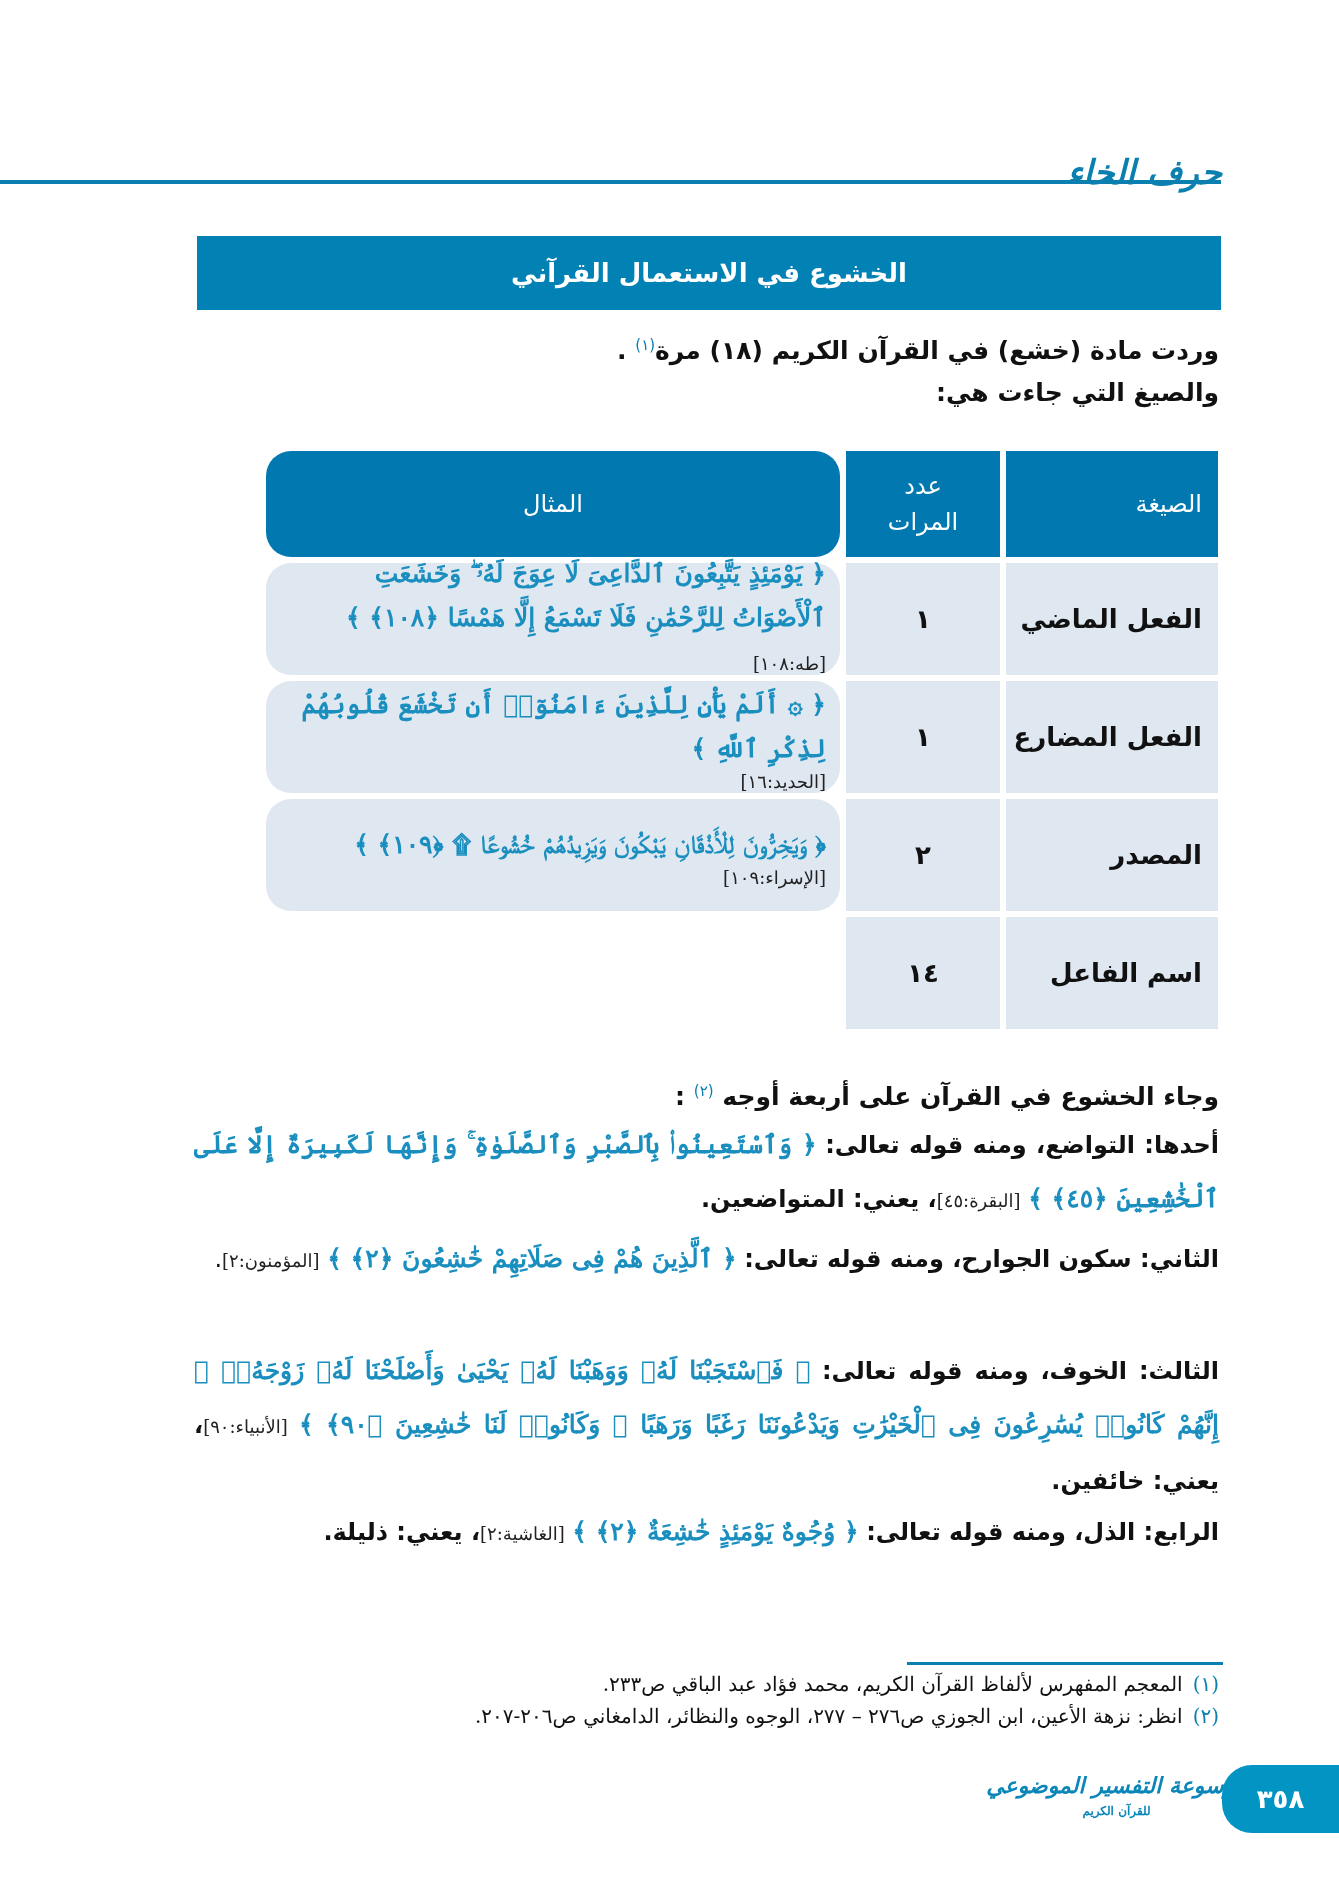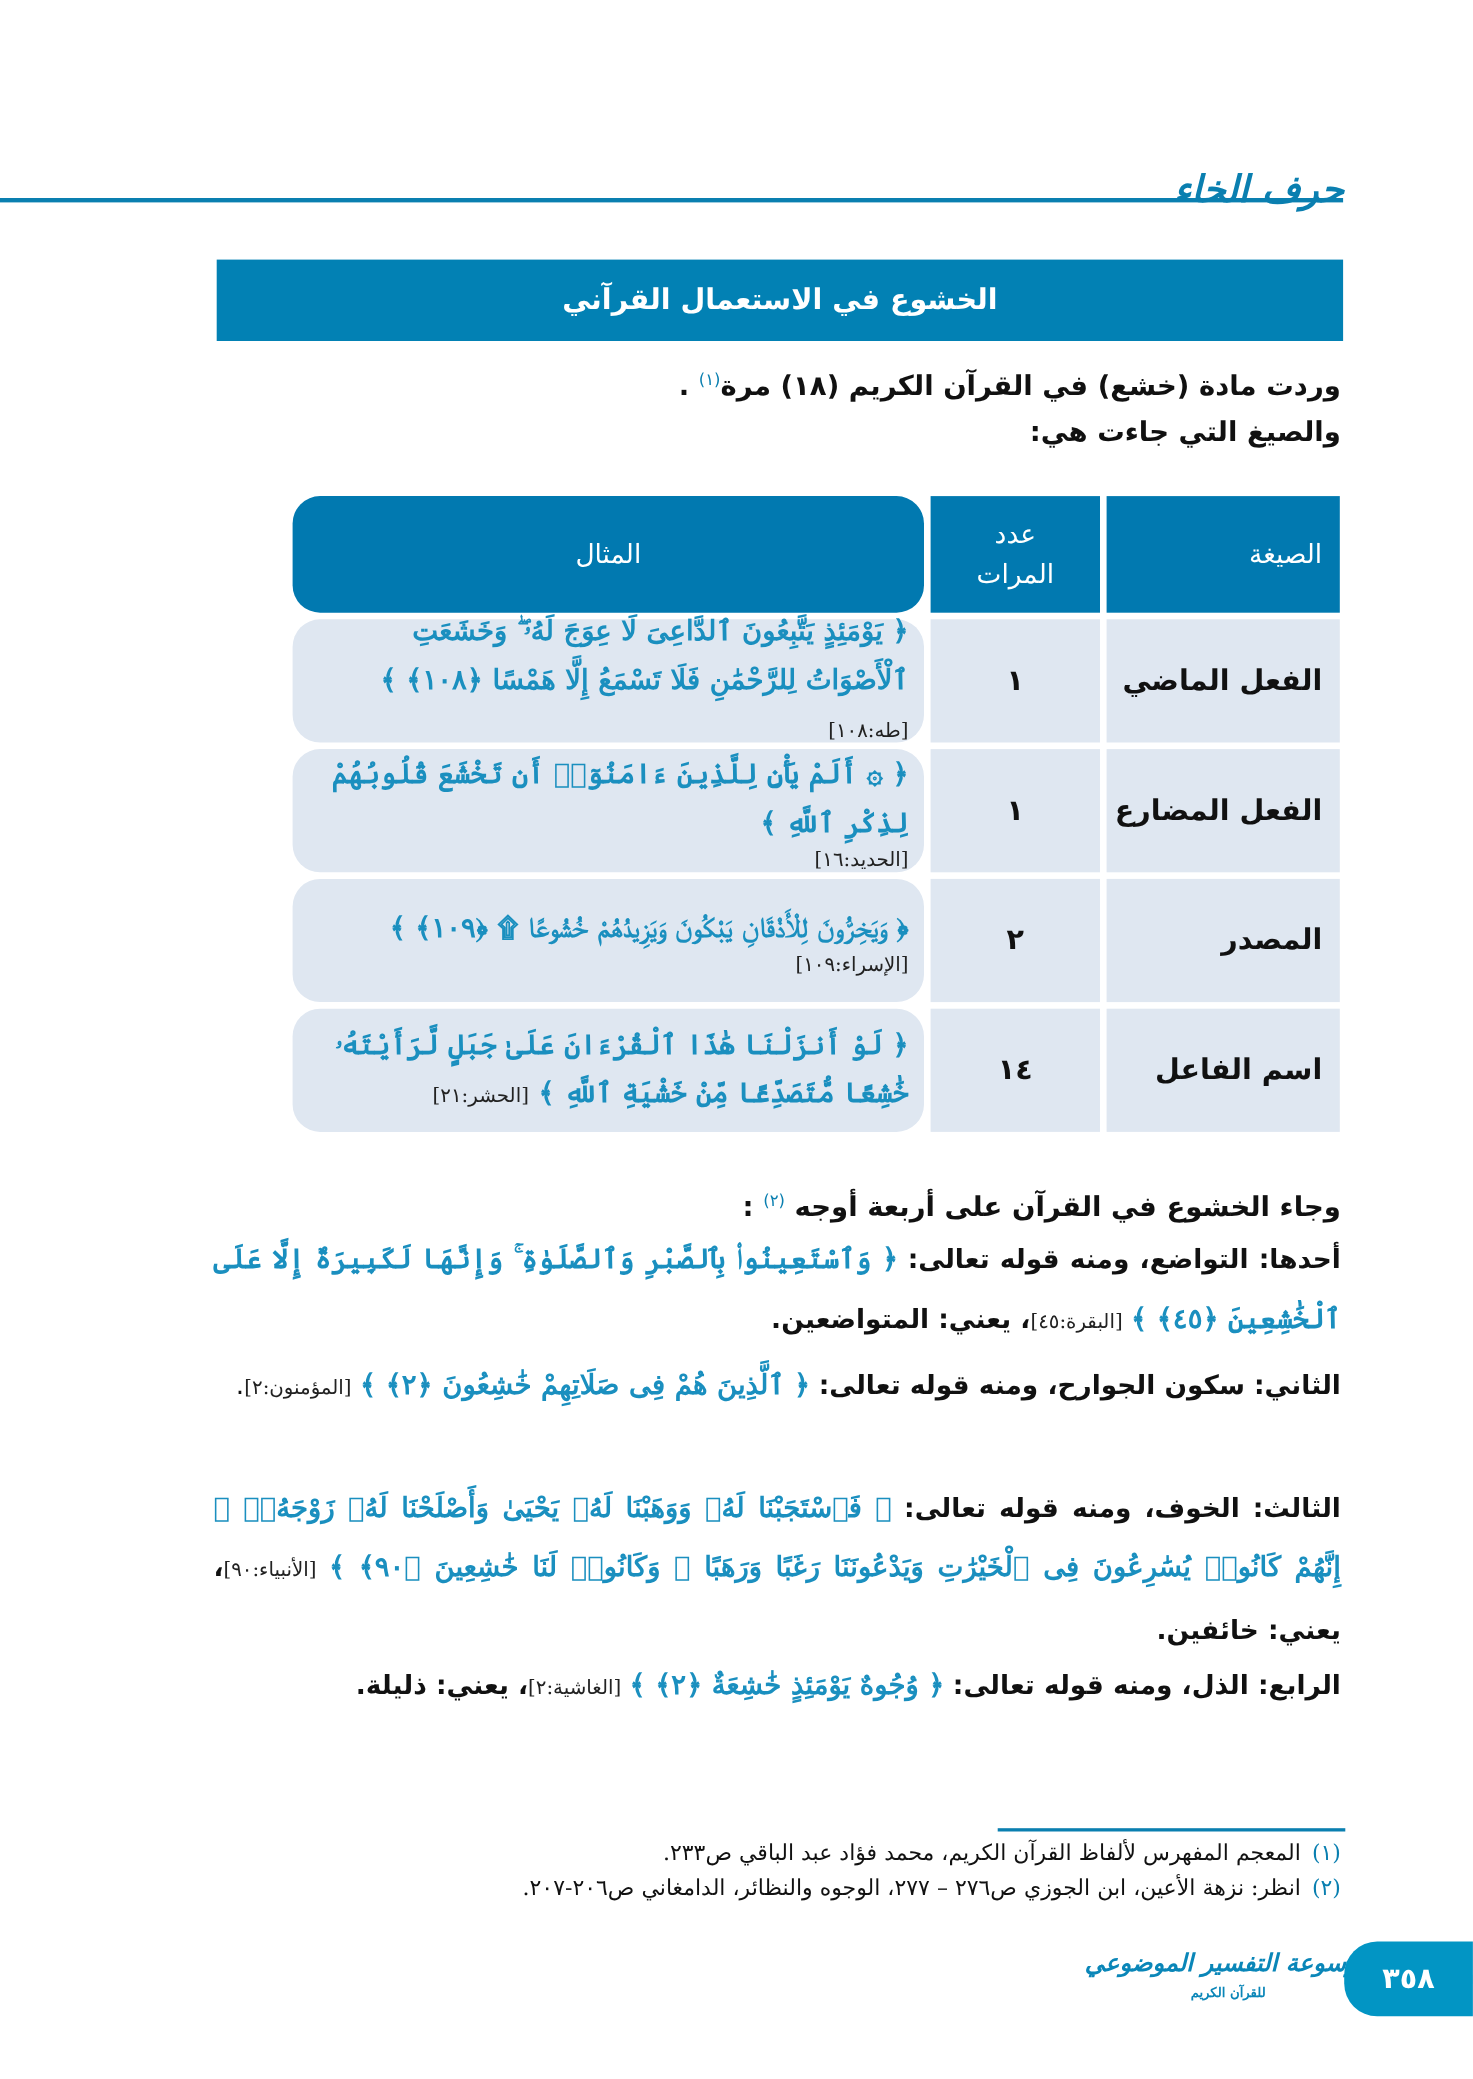--- a/index.html
+++ b/index.html
@@ -116,23 +116,20 @@
     <div class="tc td c-count">٢</div>
     <div class="tc td c-ex">
       <div class="ayah">﴿ وَيَخِرُّونَ لِلْأَذْقَانِ يَبْكُونَ وَيَزِيدُهُمْ خُشُوعًا ۩ ﴿١٠٩﴾ ﴾</div>
       <div class="ref-line"><span class="ref">[الإسراء:١٠٩]</span></div>
     </div>
   </div>
 
   <div class="tr">
     <div class="tc td c-form">اسم الفاعل</div>
     <div class="tc td c-count">١٤</div>
-    <div class="tc td c-ex">
-      <div class="ayah"><span>﴿ لَوْ أَنزَلْنَا هَٰذَا ٱلْقُرْءَانَ عَلَىٰ جَبَلٍ لَّرَأَيْتَهُۥ خَٰشِعًا مُّتَصَدِّعًا مِّنْ خَشْيَةِ ٱللَّهِ ﴾</span> <span class="ref">[الحشر:٢١]</span></div>
-    </div>
   </div>
 </div>
 
 <div class="para" style="top: 1068px;">
   <span>وجاء الخشوع في القرآن على أربعة أوجه</span> <sup class="fn">(٢)</sup> <span>:</span>
 </div>
 
 <div class="meaning" style="top: 1118px;">
   <b>أحدها: التواضع، ومنه قوله تعالى:</b>
   <span class="q">﴿ وَٱسْتَعِينُوا۟ بِٱلصَّبْرِ وَٱلصَّلَوٰةِ ۚ وَإِنَّهَا لَكَبِيرَةٌ إِلَّا عَلَى ٱلْخَٰشِعِينَ ﴿٤٥﴾ ﴾</span>

